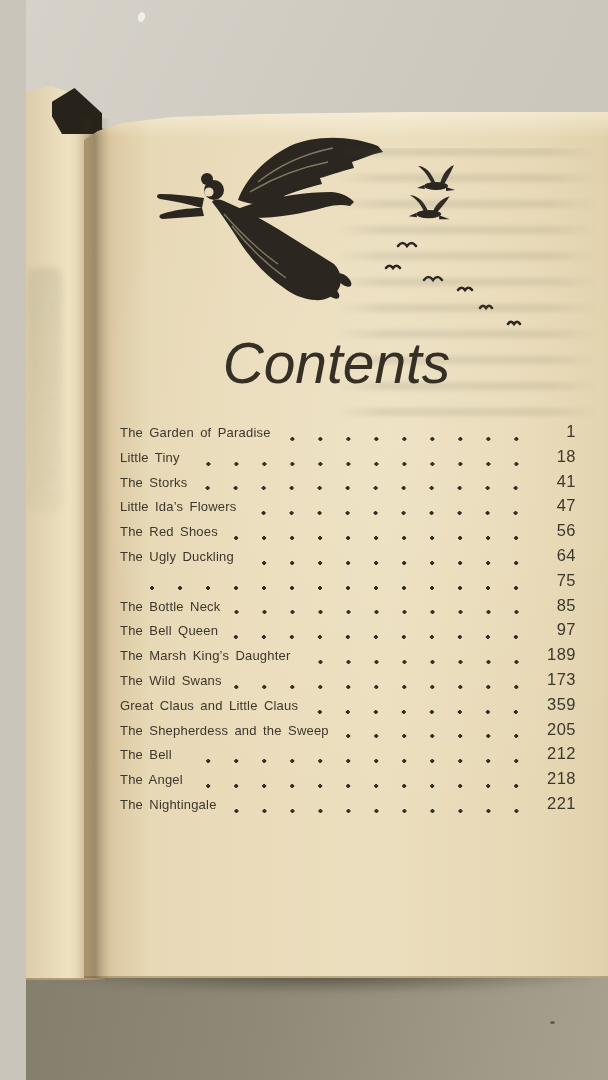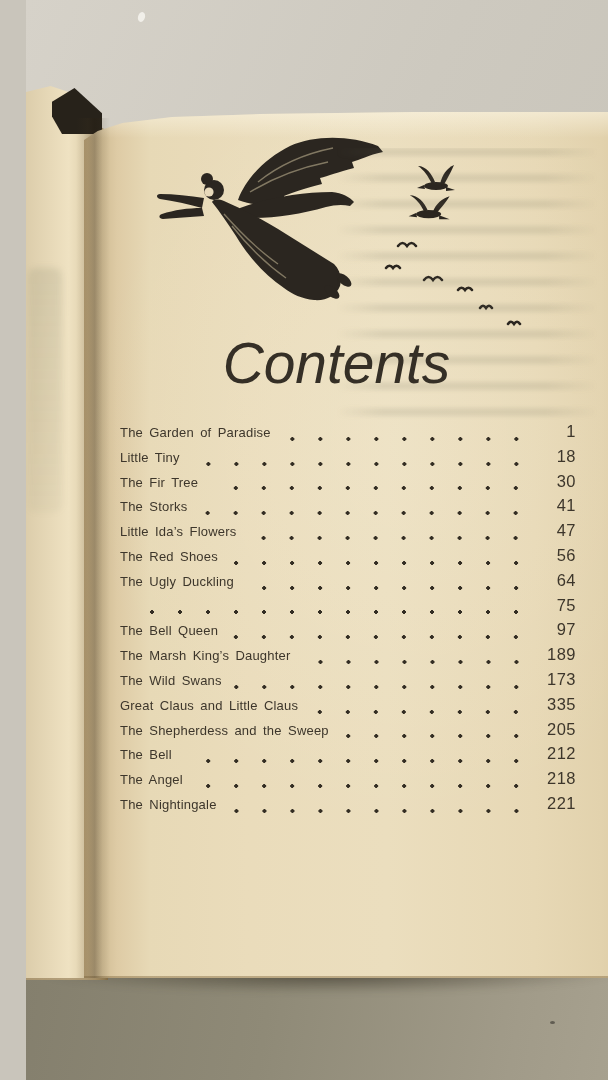--- a/index.html
+++ b/index.html
@@ -149,25 +149,20 @@
           <span class="toc-title">The Garden of Paradise</span>
           <span class="leader"></span>
           <span class="toc-page">1</span>
         </div>
         <div class="toc-row">
           <span class="toc-title">Little Tiny</span>
           <span class="leader"></span>
           <span class="toc-page">18</span>
         </div>
         <div class="toc-row">
-          <span class="toc-title">The Fir Tree</span>
-          <span class="leader"></span>
-          <span class="toc-page">30</span>
-        </div>
-        <div class="toc-row">
           <span class="toc-title">The Storks</span>
           <span class="leader"></span>
           <span class="toc-page">41</span>
         </div>
         <div class="toc-row">
           <span class="toc-title">Little Ida’s Flowers</span>
           <span class="leader"></span>
           <span class="toc-page">47</span>
         </div>
         <div class="toc-row">
@@ -178,38 +173,43 @@
         <div class="toc-row">
           <span class="toc-title">The Ugly Duckling</span>
           <span class="leader"></span>
           <span class="toc-page">64</span>
         </div>
         <div class="toc-row">
           <span class="leader"></span>
           <span class="toc-page">75</span>
         </div>
         <div class="toc-row">
+          <span class="toc-title">The Bottle Neck</span>
+          <span class="leader"></span>
+          <span class="toc-page">85</span>
+        </div>
+        <div class="toc-row">
           <span class="toc-title">The Bell Queen</span>
           <span class="leader"></span>
           <span class="toc-page">97</span>
         </div>
         <div class="toc-row">
           <span class="toc-title">The Marsh King’s Daughter</span>
           <span class="leader"></span>
           <span class="toc-page">189</span>
         </div>
         <div class="toc-row">
           <span class="toc-title">The Wild Swans</span>
           <span class="leader"></span>
           <span class="toc-page">173</span>
         </div>
         <div class="toc-row">
           <span class="toc-title">Great Claus and Little Claus</span>
           <span class="leader"></span>
-          <span class="toc-page">335</span>
+          <span class="toc-page">359</span>
         </div>
         <div class="toc-row">
           <span class="toc-title">The Shepherdess and the Sweep</span>
           <span class="leader"></span>
           <span class="toc-page">205</span>
         </div>
         <div class="toc-row">
           <span class="toc-title">The Bell</span>
           <span class="leader"></span>
           <span class="toc-page">212</span>

